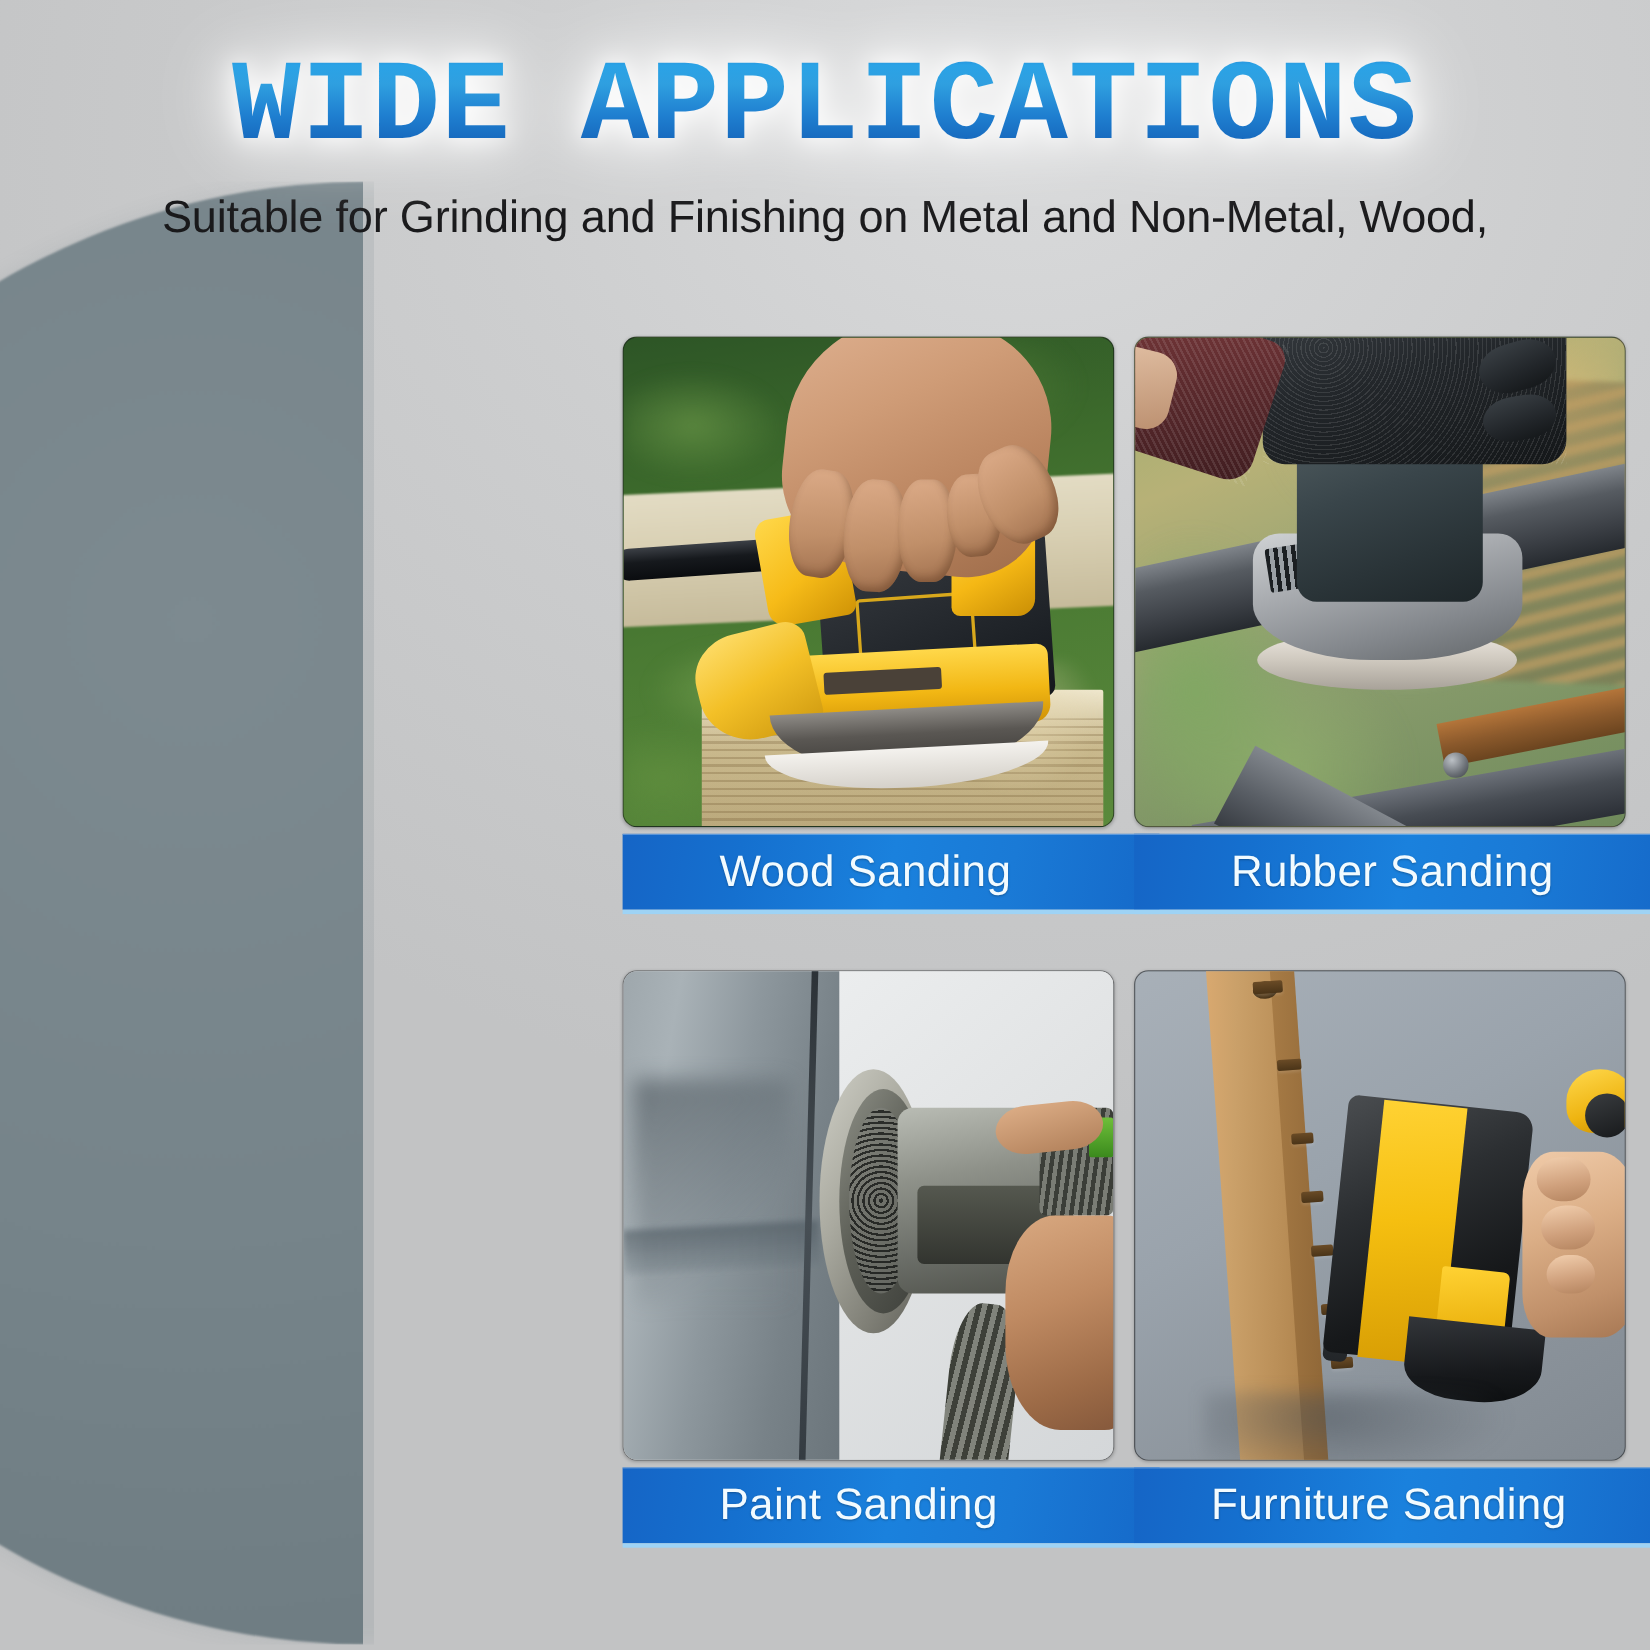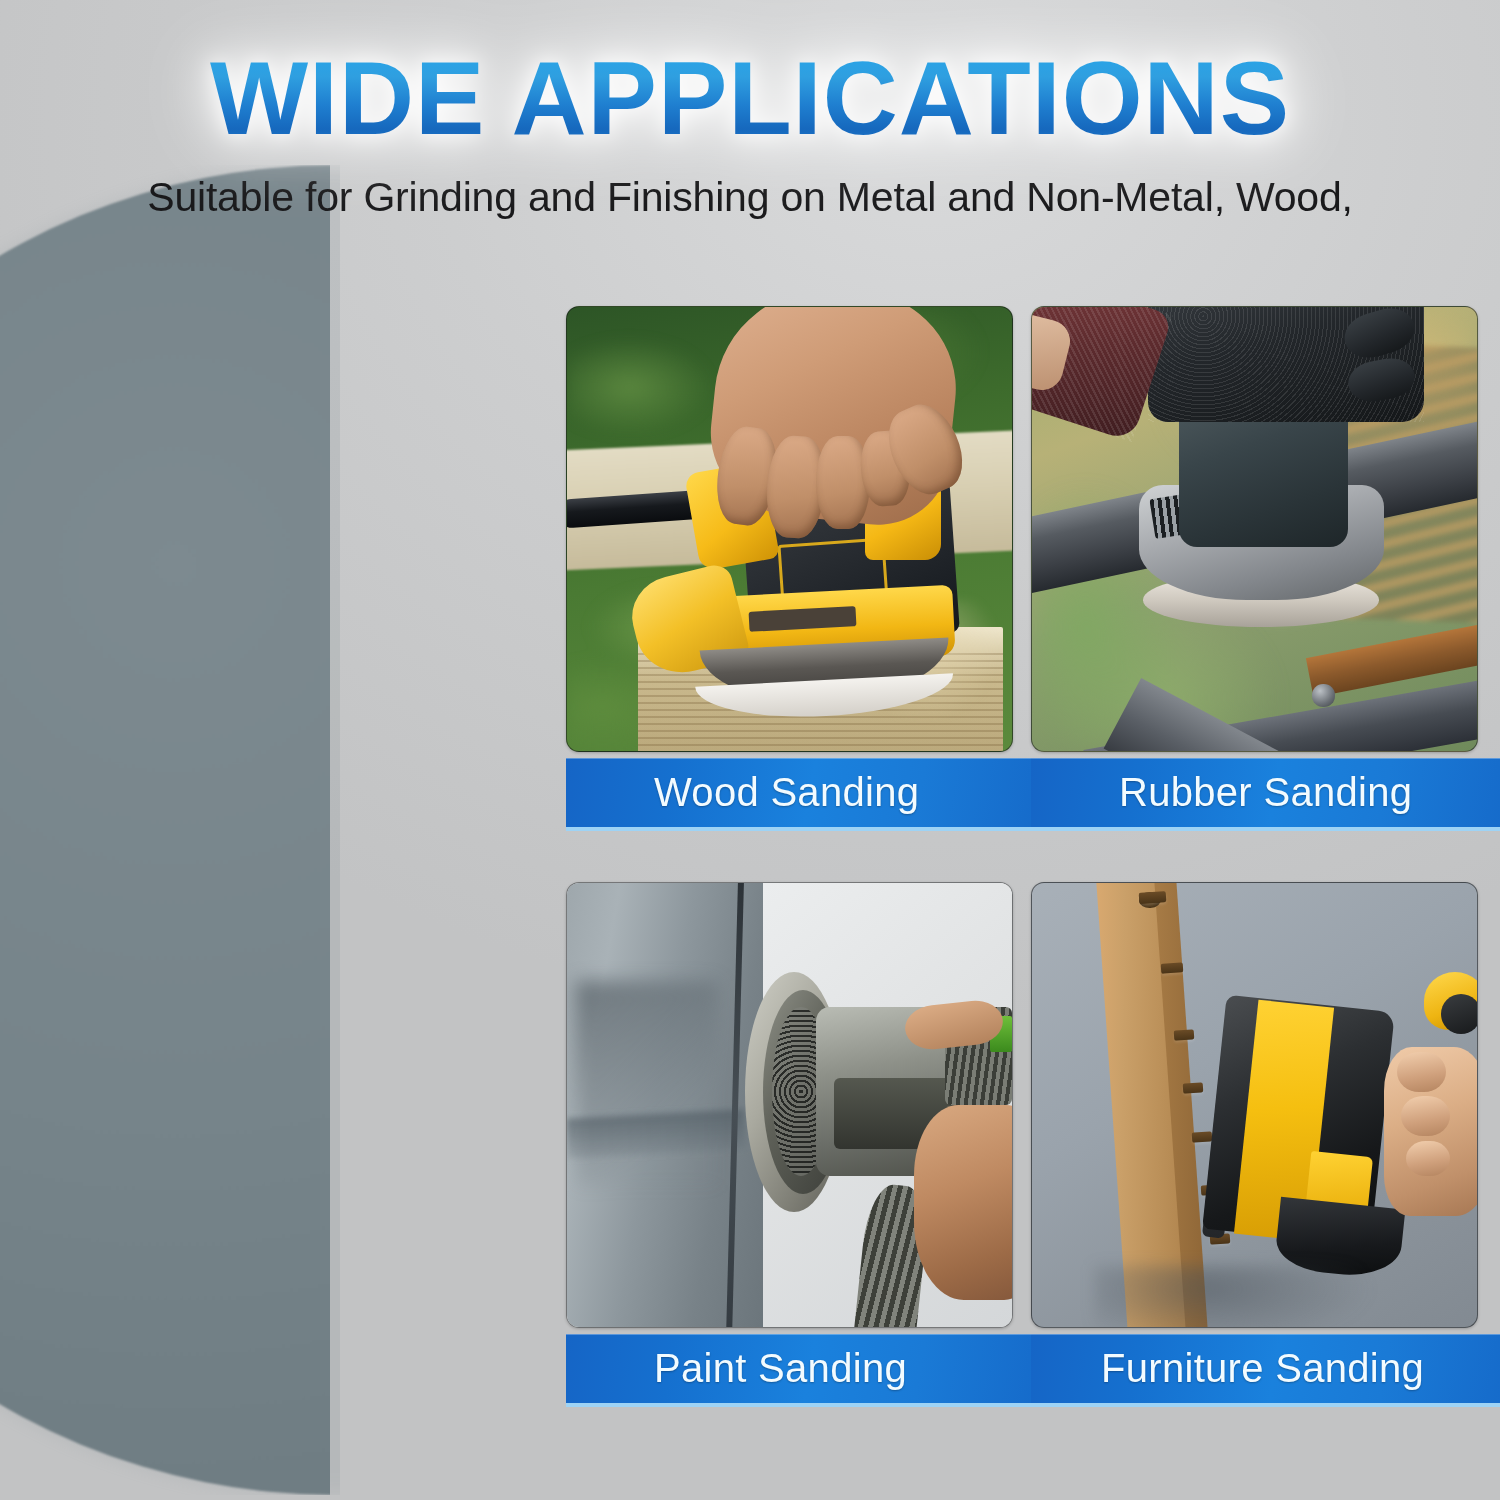--- a/index.html
+++ b/index.html
@@ -47,21 +47,21 @@
     z-index:5;
   }
 
   #title {
     display:inline-block;
     margin-top:44px;
     font-size:104px;
     font-weight:bold;
     letter-spacing:1px;
     line-height:1.05;
-    font-family:Liberation Sans, sans-serif;
+    font-family:Liberation Mono, monospace;
     background:linear-gradient(to bottom,
         #1f6fc4 0%,
         #2aa3e6 14%,
         #2f9fe0 30%,
         #1f7fd0 56%,
         #1668bd 78%,
         #1f7ed0 100%);
     -webkit-background-clip:text;
     background-clip:text;
     color:transparent;

